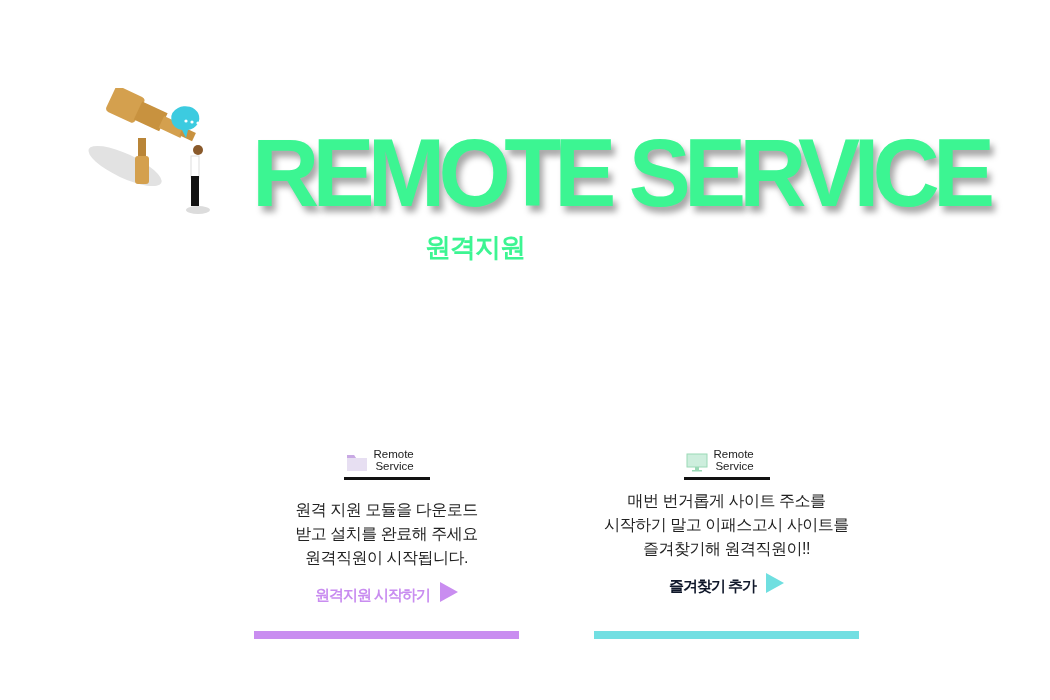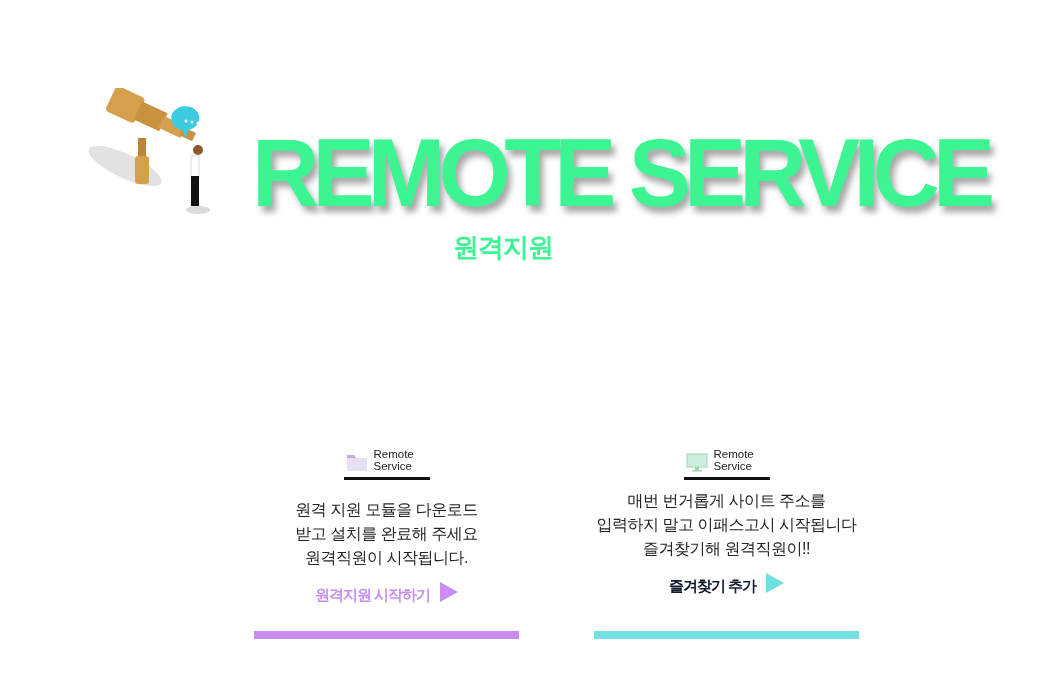--- a/index.html
+++ b/index.html
@@ -5,29 +5,29 @@
   html, body { margin:0; padding:0; background:#ffffff; }
   body { width:1050px; height:700px; position:relative; overflow:hidden;
          font-family:"Liberation Sans","DejaVu Sans",sans-serif; }
   .illust { position:absolute; left:80px; top:88px; width:140px; height:130px; }
   .hero-title { position:absolute; left:252px; top:118px; width:680px;
     font-family:"Liberation Sans",sans-serif; font-weight:bold; font-size:96px;
     line-height:110px; letter-spacing:-7px; color:#3cf592; transform:scaleX(0.97);
     transform-origin:left top;
     text-shadow: 4px 6px 6px rgba(0,0,0,0.35); white-space:nowrap; }
   .hero-sub { position:absolute; left:425px; top:230px; font-weight:bold;
-    font-size:26px; color:#3cf592; letter-spacing:-1px;margin-left:28px; }
+    font-size:26px; color:#3cf592; letter-spacing:-1px; }
 
   .card { position:absolute; top:448px; width:265px; text-align:center; }
   .card.left { left:254px; }
   .card.right { left:594px; }
   .badge { position:relative; display:inline-block; height:32px; width:86px; }
   .badge .ico { position:absolute; left:2px; top:4px; width:22px; height:20px; }
   .badge .lbl { position:absolute; left:30px; top:0px; font-size:11.5px; line-height:12px;
-    color:#222; text-align:left; }
+    color:#222; text-align:right; }
   .badge .line { position:absolute; left:0; right:0; bottom:0; height:3px; background:#111; }
   .desc { margin-top:14px; font-size:16px; line-height:24px; color:#222; letter-spacing:-0.5px; }
   .card.right .desc { margin-top:5px; }
   .cta { display:inline-block; margin-top:12px; font-weight:bold; font-size:15px;
     letter-spacing:-1px; cursor:pointer; }
   .cta .tri { display:inline-block; width:0; height:0; border-top:10px solid transparent;
     border-bottom:10px solid transparent; margin-left:10px; vertical-align:-2px; }
   .card.left .cta { color:#c98df0; }
   .card.left .cta .tri { border-left:18px solid #c98df0; }
   .card.right .cta { color:#0f172a; }
@@ -87,18 +87,18 @@
     <svg class="ico" viewBox="0 0 22 20">
       <rect x="1" y="2" width="20" height="13" fill="#cdeedd" stroke="#9ad9b6"></rect>
       <rect x="9" y="15" width="4" height="3" fill="#9ad9b6"></rect>
       <rect x="6" y="18" width="10" height="1.5" fill="#9ad9b6"></rect>
     </svg>
     <div class="lbl"><span>Remote</span><br><span>Service</span></div>
     <div class="line"></div>
   </div>
   <div class="desc">
     <div>매번 번거롭게 사이트 주소를</div>
-    <div>입력하지 말고 이패스고시 시작됩니다</div>
+    <div>시작하기 말고 이패스고시 사이트를</div>
     <div>즐겨찾기해 원격직원이!!</div>
   </div>
   <a class="cta"><span>즐겨찾기 추가</span><span class="tri"></span></a>
 </div>
 <div class="bar right"></div>
 
 </body></html>

